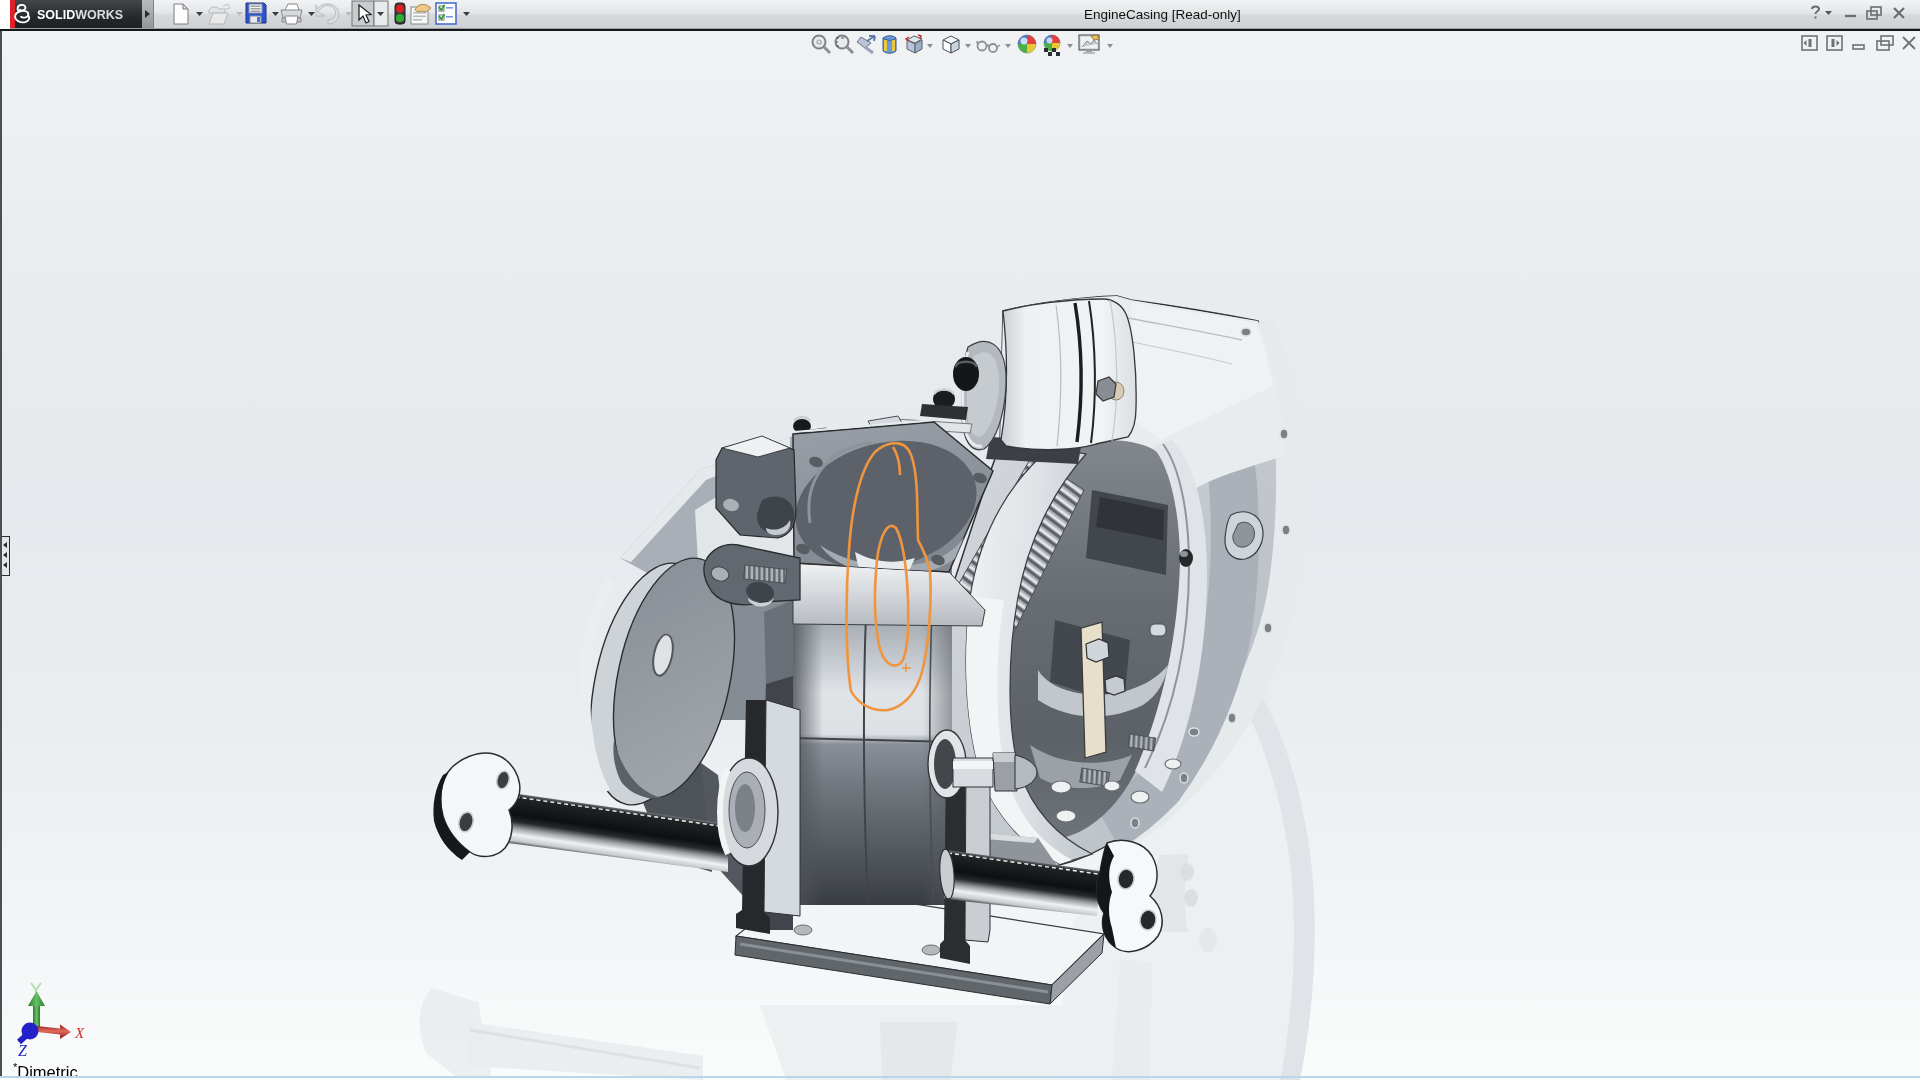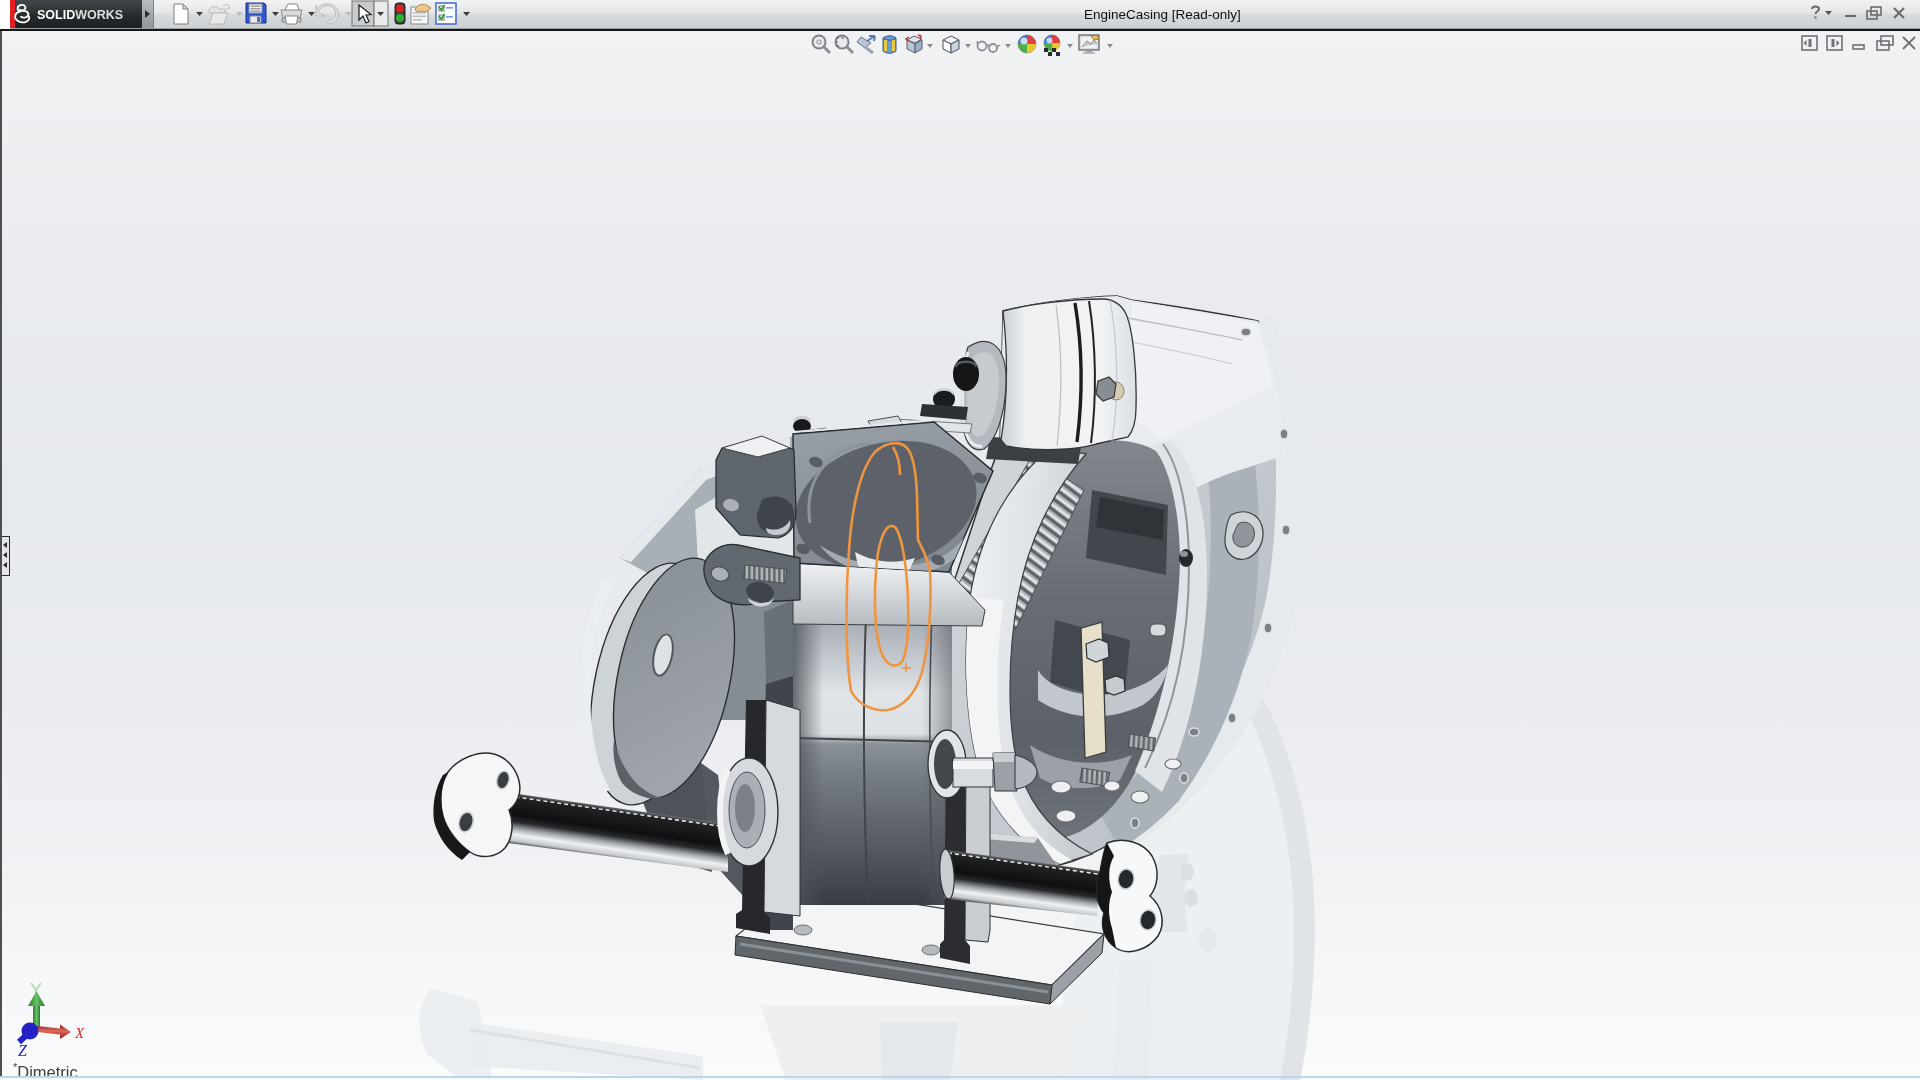--- a/index.html
+++ b/index.html
@@ -15,21 +15,21 @@
     font-weight:bold;letter-spacing:0px;white-space:nowrap;}
   #swtext span{color:#dcdedf;}
   #tabbtn{position:absolute;left:132px;top:0px;width:11px;height:28px;
     background:linear-gradient(#b8bbbd,#93969a);border-right:1px solid #7e8184;}
   #tabbtn:before{content:"";position:absolute;left:3px;top:10px;
     border-left:5px solid #2a2d2f;border-top:4px solid transparent;border-bottom:4px solid transparent;}
   #titletext{position:absolute;left:1074px;top:7px;font-size:13.5px;color:#111;}
   #sep{position:absolute;top:29px;left:0;width:1920px;height:2px;background:#141618;}
   #viewport{position:absolute;top:31px;left:0;width:1920px;height:1049px;
     background:linear-gradient(180deg,#f1f2f4 0%,#eaecef 20%,#e6e9ed 45%,#eaecf0 65%,#f2f3f5 82%,#fafbfb 100%);}
-  #dimetric{position:absolute;left:13px;top:1061px;font-size:16.5px;color:#404040;}
+  #dimetric{position:absolute;left:13px;top:1061px;font-size:16.5px;color:#000000;}
   #dimetric sup{font-size:11px;}
   #bottomline{position:absolute;left:0;top:1076px;width:1920px;height:2px;background:#b9d7e8;}
   #leftborder{position:absolute;left:0;top:31px;width:2px;height:1045px;background:#4c4f52;}
   #lefttab{position:absolute;left:0;top:536px;width:9px;height:38px;background:#e4e6e9;
     border:1px solid #2c2e30;border-left:none;}
 </style>
 </head>
 <body>
 <div id="viewport"></div>
 <div id="titlebar">

